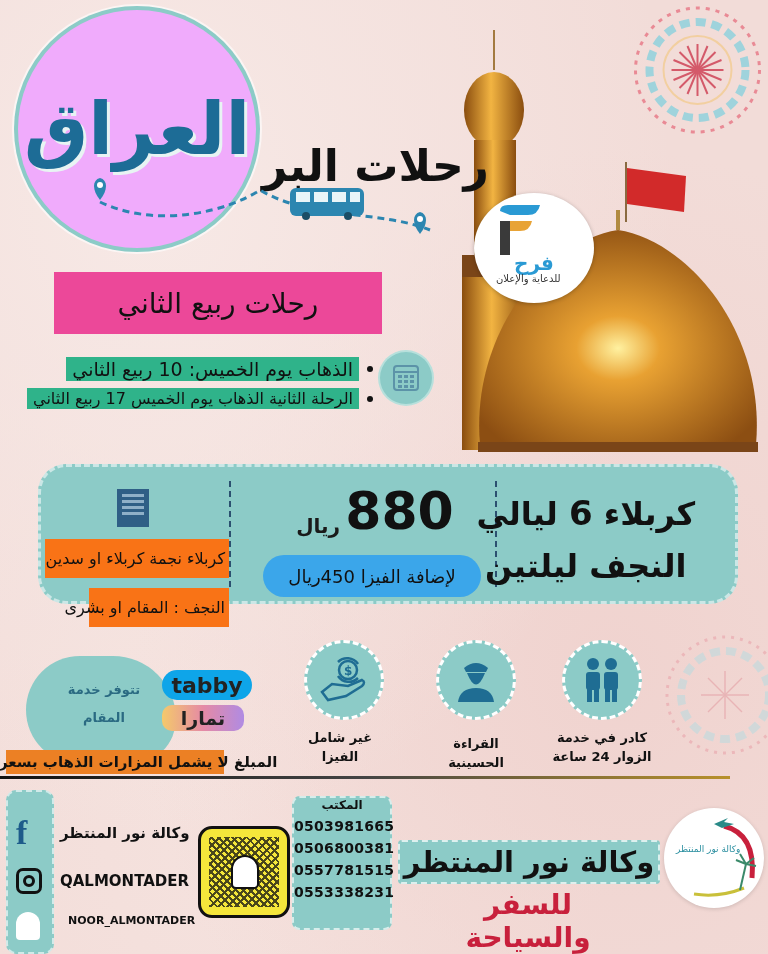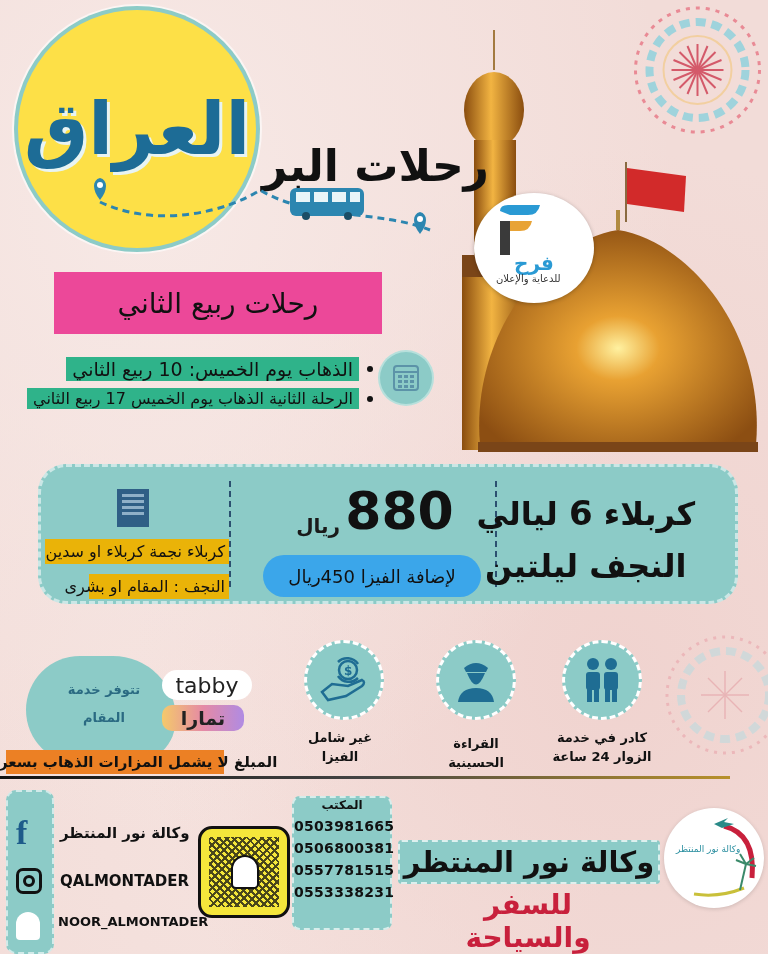--- a/index.html
+++ b/index.html
@@ -5,21 +5,21 @@
 *{box-sizing:border-box;margin:0;padding:0}
 html,body{width:768px;height:954px;overflow:hidden}
 body{position:relative;background:#f3dfdc;font-family:"DejaVu Sans",sans-serif;color:#1a1a1a}
 .bg{position:absolute;inset:0;background:
  radial-gradient(ellipse at 20% 20%,#f7e9e6 0%,transparent 60%),
  radial-gradient(ellipse at 80% 70%,#f0d3cf 0%,transparent 55%),
  radial-gradient(ellipse at 30% 85%,#f5e2de 0%,transparent 50%),#f2dcd8}
 .abs{position:absolute}
 .rtl{direction:rtl}
 
-.badge{left:18px;top:10px;width:238px;height:238px;border-radius:50%;background:#fde047;
+.badge{left:18px;top:10px;width:238px;height:238px;border-radius:50%;background:#f0abfc;
  box-shadow:0 0 0 4px #8ccbc7,0 0 0 6px rgba(255,255,255,.6);display:flex;align-items:center;justify-content:center}
 .badge span{font-family:"DejaVu Sans",sans-serif;font-weight:bold;font-size:72px;color:#1d6c96;letter-spacing:-2px;text-shadow:3px 3px 0 #e8f4f3}
 .land-title{left:262px;top:140px;font-size:44px;font-weight:bold;color:#111}
 .route{left:80px;top:170px}
 
 .minaret{left:462px;top:30px;width:76px;height:420px}
 .dome{left:470px;top:210px;width:296px;height:245px}
 .mandala{left:625px;top:0;width:145px;height:140px}
 .mandala2{left:655px;top:620px;width:113px;height:150px;opacity:.55}
 .flag{left:622px;top:162px;width:66px;height:60px}
@@ -39,28 +39,28 @@
 .strip{left:38px;top:464px;width:700px;height:140px;background:#8ccbc7;border-radius:28px;border:3px dashed rgba(255,255,255,.55)}
 .strip .sep{position:absolute;top:14px;bottom:14px;border-left:2px dashed #2b5070}
 .nights{right:40px;top:20px;text-align:center;font-size:32px;font-weight:bold;color:#111;line-height:52px}
 .nights .six{font-size:34px}
 .price{left:210px;top:14px;width:240px;text-align:center}
 .price .num{font-size:52px;font-weight:bold;color:#111;display:inline-block}
 .price .cur{font-size:20px;font-weight:bold;margin-left:8px;display:inline-block;vertical-align:-4px}
 .meals{left:222px;top:88px;width:218px;height:42px;background:#3ba6ea;border-radius:22px;display:flex;align-items:center;justify-content:center;font-size:18px;color:#111}
 .hotel-icon{left:76px;top:22px;width:32px;height:38px;background:#2f5f86}
 .hotels{left:4px;top:72px;width:184px}
-.hotels .pill{background:#eab308;font-size:16px;color:#111;padding:3px 4px;margin-bottom:10px;text-align:center;white-space:nowrap}
+.hotels .pill{background:#f97316;font-size:16px;color:#111;padding:10px 4px;margin-bottom:10px;text-align:center;white-space:nowrap}
 .hotels .pill.n{width:140px;margin-left:4px}
 
 .feat{width:80px;height:80px;border-radius:50%;background:#8ccbc7;border:3px dashed #fff;display:flex;align-items:center;justify-content:center}
 .feat-lbl{font-size:13px;font-weight:bold;text-align:center;color:#111;line-height:19px;white-space:nowrap}
 .cloud{left:26px;top:656px;width:150px;height:108px;background:#8ccbc7;border-radius:60px 70px 50px 60px}
 .cloud-lbl{left:40px;top:676px;width:128px;text-align:center;font-size:13px;font-weight:bold;color:#2a6a82;line-height:28px}
-.tabby{left:162px;top:670px;width:90px;height:30px;border-radius:15px;background:#ffffff;font-size:22px;font-weight:normal;color:#222;display:flex;align-items:center;justify-content:center}
+.tabby{left:162px;top:670px;width:90px;height:30px;border-radius:15px;background:#0ea5e9;font-size:22px;font-weight:bold;color:#222;display:flex;align-items:center;justify-content:center}
 .tamara{left:162px;top:705px;width:82px;height:26px;border-radius:10px;background:linear-gradient(90deg,#f4c96b,#e58aa5,#b08be3);font-size:19px;font-weight:bold;color:#222;display:flex;align-items:center;justify-content:center}
 .disclaimer{left:6px;top:750px;width:218px;height:24px;background:#ec8024;font-size:15px;font-weight:bold;color:#111;display:flex;align-items:center;justify-content:center;white-space:nowrap}
 .rule{left:0;top:776px;width:730px;height:3px;background:linear-gradient(90deg,#111 0%,#444 50%,#b8912c 100%)}
 
 .social{left:6px;top:790px;width:48px;height:164px;background:#8ccbc7;border-radius:10px;border:2px dashed rgba(255,255,255,.6)}
 .fb{left:16px;top:814px;font-size:34px;font-weight:bold;color:#1d5b8a;font-family:"Liberation Serif",serif}
 .ig{left:16px;top:868px;width:26px;height:26px;border:3px solid #111;border-radius:7px}
 .ig::after{content:"";position:absolute;left:4px;top:4px;width:12px;height:12px;border:3px solid #111;border-radius:50%;box-sizing:border-box}
 .sc{left:16px;top:912px;width:24px;height:28px;background:#fff;border-radius:12px 12px 4px 4px}
 .handle{font-size:14px;font-weight:bold;color:#111;white-space:nowrap}
@@ -294,21 +294,21 @@
 
 <div class="abs disclaimer rtl">المبلغ لا يشمل المزارات الذهاب بسعر رمزي</div>
 <div class="abs rule"></div>
 
 <div class="abs social"></div>
 <div class="abs fb">f</div>
 <div class="abs ig"></div>
 <div class="abs sc"></div>
 <div class="abs handle rtl" style="left:60px;top:824px;font-size:15px">وكالة نور المنتظر</div>
 <div class="abs handle" style="left:60px;top:872px;font-size:15px">QALMONTADER</div>
-<div class="abs handle" style="left:58px;top:914px;font-size:13px">NOOR_ALMONTADER</div>
+<div class="abs handle" style="left:68px;top:914px;font-size:11px">NOOR_ALMONTADER</div>
 
 <div class="abs snapcode">
   <div class="inner"></div>
   <div class="ghost"></div>
 </div>
 
 <div class="abs office">
   <div class="h rtl">المكتب</div>
   <div class="ph">0503981665</div>
   <div class="ph">0506800381</div>

